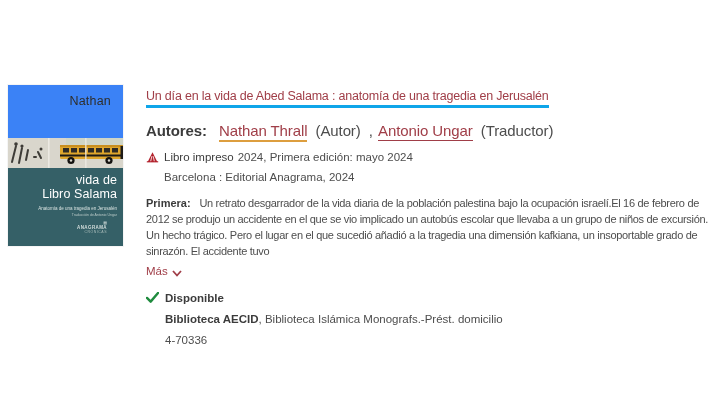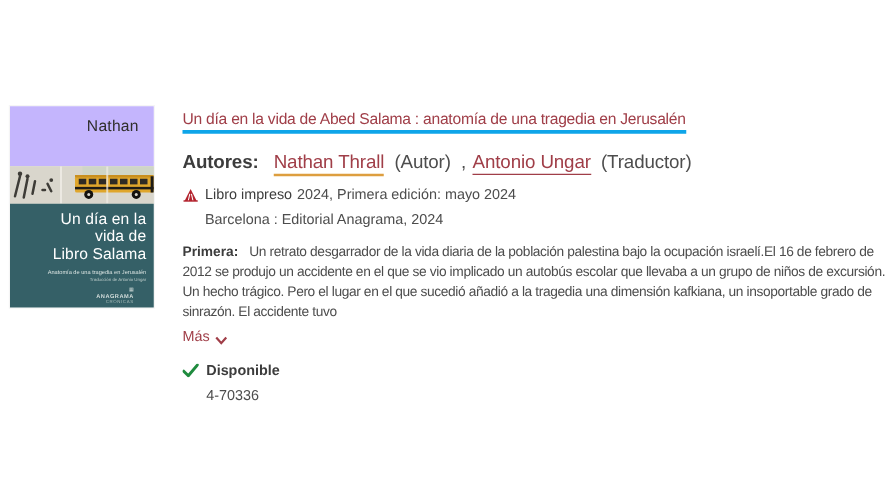--- a/index.html
+++ b/index.html
@@ -16,21 +16,21 @@
   
   .cover {
     width: 115px; height: 161px;
     flex: 0 0 115px;
     display: flex; flex-direction: column;
     cursor: pointer;
     box-shadow: 0 0 0 1px rgba(0,0,0,0.04);
   }
   .cover-top {
     height: 53px;
-    background: #c4b5fd;
+    background: #3b82f6;
     text-align: right;
     padding: 9px 12px 0 0;
   }
   .cover-author {
     font-size: 12.5px;
     line-height: 15px;
     color: #2f2e2b;
     letter-spacing: 0.2px;
   }
   .cover-band { height: 30px; background: #d9d6cc; }
@@ -155,21 +155,20 @@
         <circle cx="63" cy="22.5" r="3.6" fill="#14120f"></circle>
         <circle cx="101" cy="22.5" r="3.6" fill="#14120f"></circle>
         <circle cx="63" cy="22.5" r="1.2" fill="#d9d6cc"></circle>
         <circle cx="101" cy="22.5" r="1.2" fill="#d9d6cc"></circle>
 
         <rect x="40" y="0" width="1.6" height="30" fill="#edebe4" opacity="0.9"></rect>
         <rect x="77" y="0" width="1.6" height="30" fill="#edebe4" opacity="0.75"></rect>
       </svg>
     </div>
     <div class="cover-teal">
-      <div class="cover-title">Un día en la</div>
       <div class="cover-title">vida de</div>
       <div class="cover-title">Libro Salama</div>
       <div class="cover-subtitle">Anatomía de una tragedia en Jerusalén</div>
       <div class="cover-translation">Traducción de Antonio Ungar</div>
       <div class="cover-logo">
         <div class="mark">▦</div>
         <div class="pub">ANAGRAMA</div>
         <div class="coll">CRÓNICAS</div>
       </div>
     </div>
@@ -215,17 +214,20 @@
       </svg>
     </a>
 
     <div class="availability">
       <div class="status-line">
         <svg class="check-ic" viewBox="0 0 14 12">
           <path d="M1 6.5 L5 10.5 L13 1" fill="none" stroke="#1f8b3e" stroke-width="2.6" stroke-linecap="round" stroke-linejoin="round"></path>
         </svg>
         <span class="status-text">Disponible</span>
       </div>
+      <div class="library-line">
+        <span class="library-name">Biblioteca AECID</span><span>, Biblioteca Islámica Monografs.-Prést. domicilio</span>
+      </div>
       <div class="call-number">4-70336</div>
     </div>
 
   </div>
 </div>
 
 </body></html>

